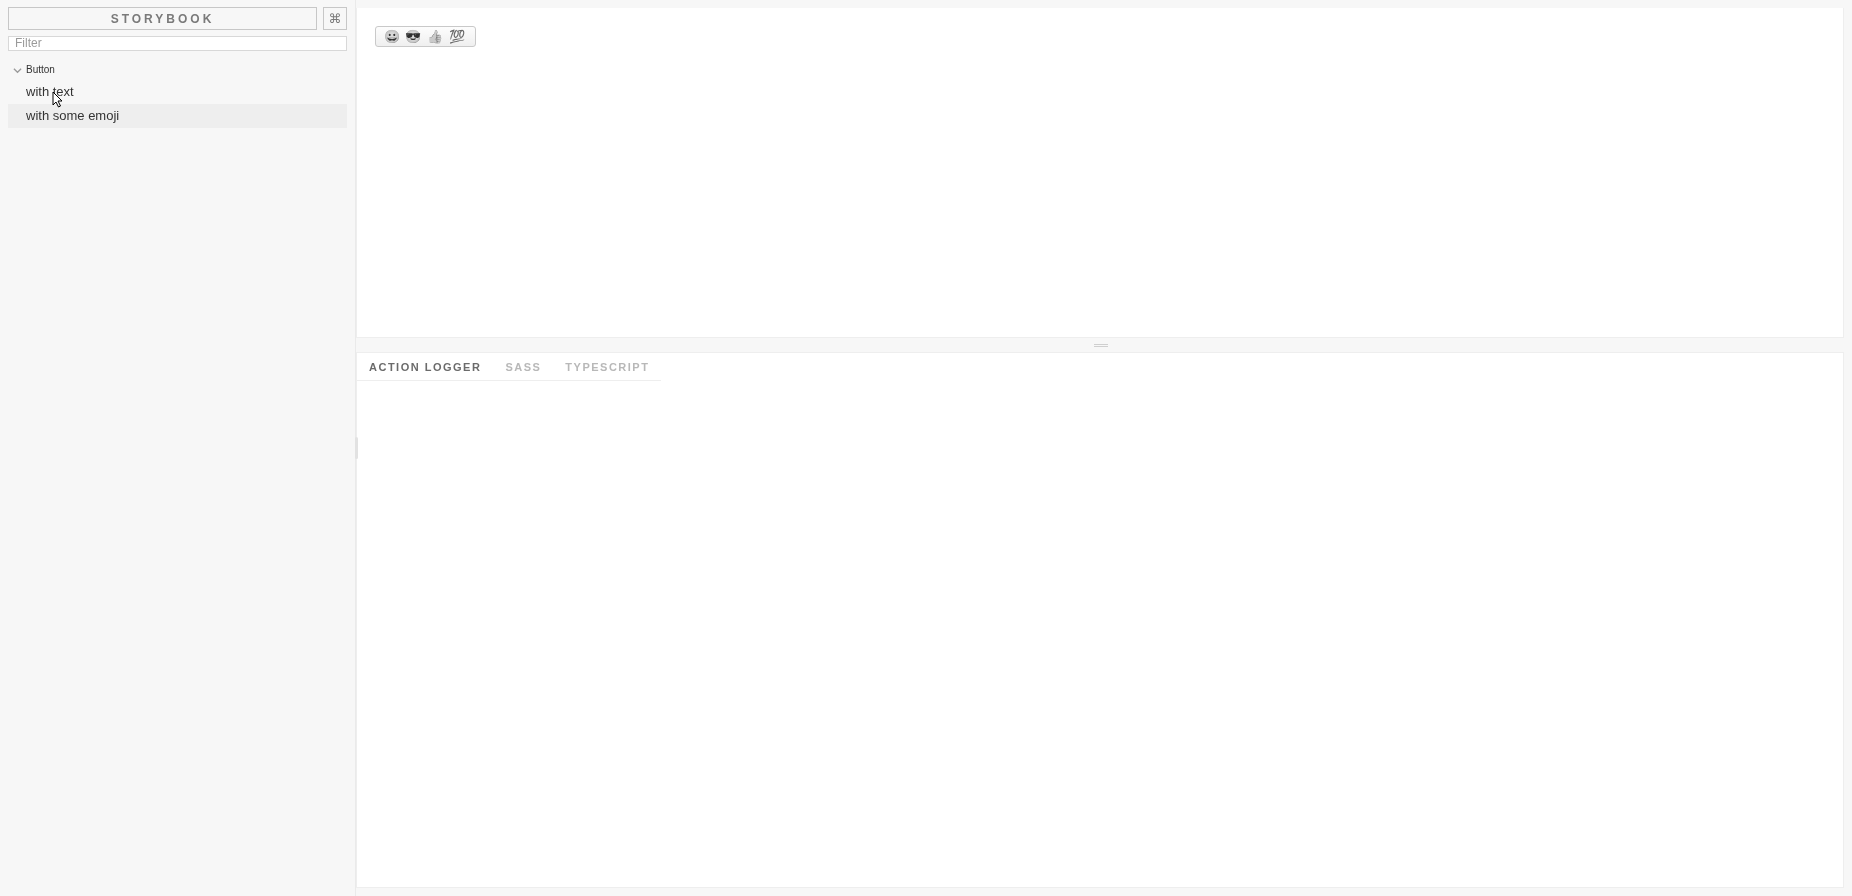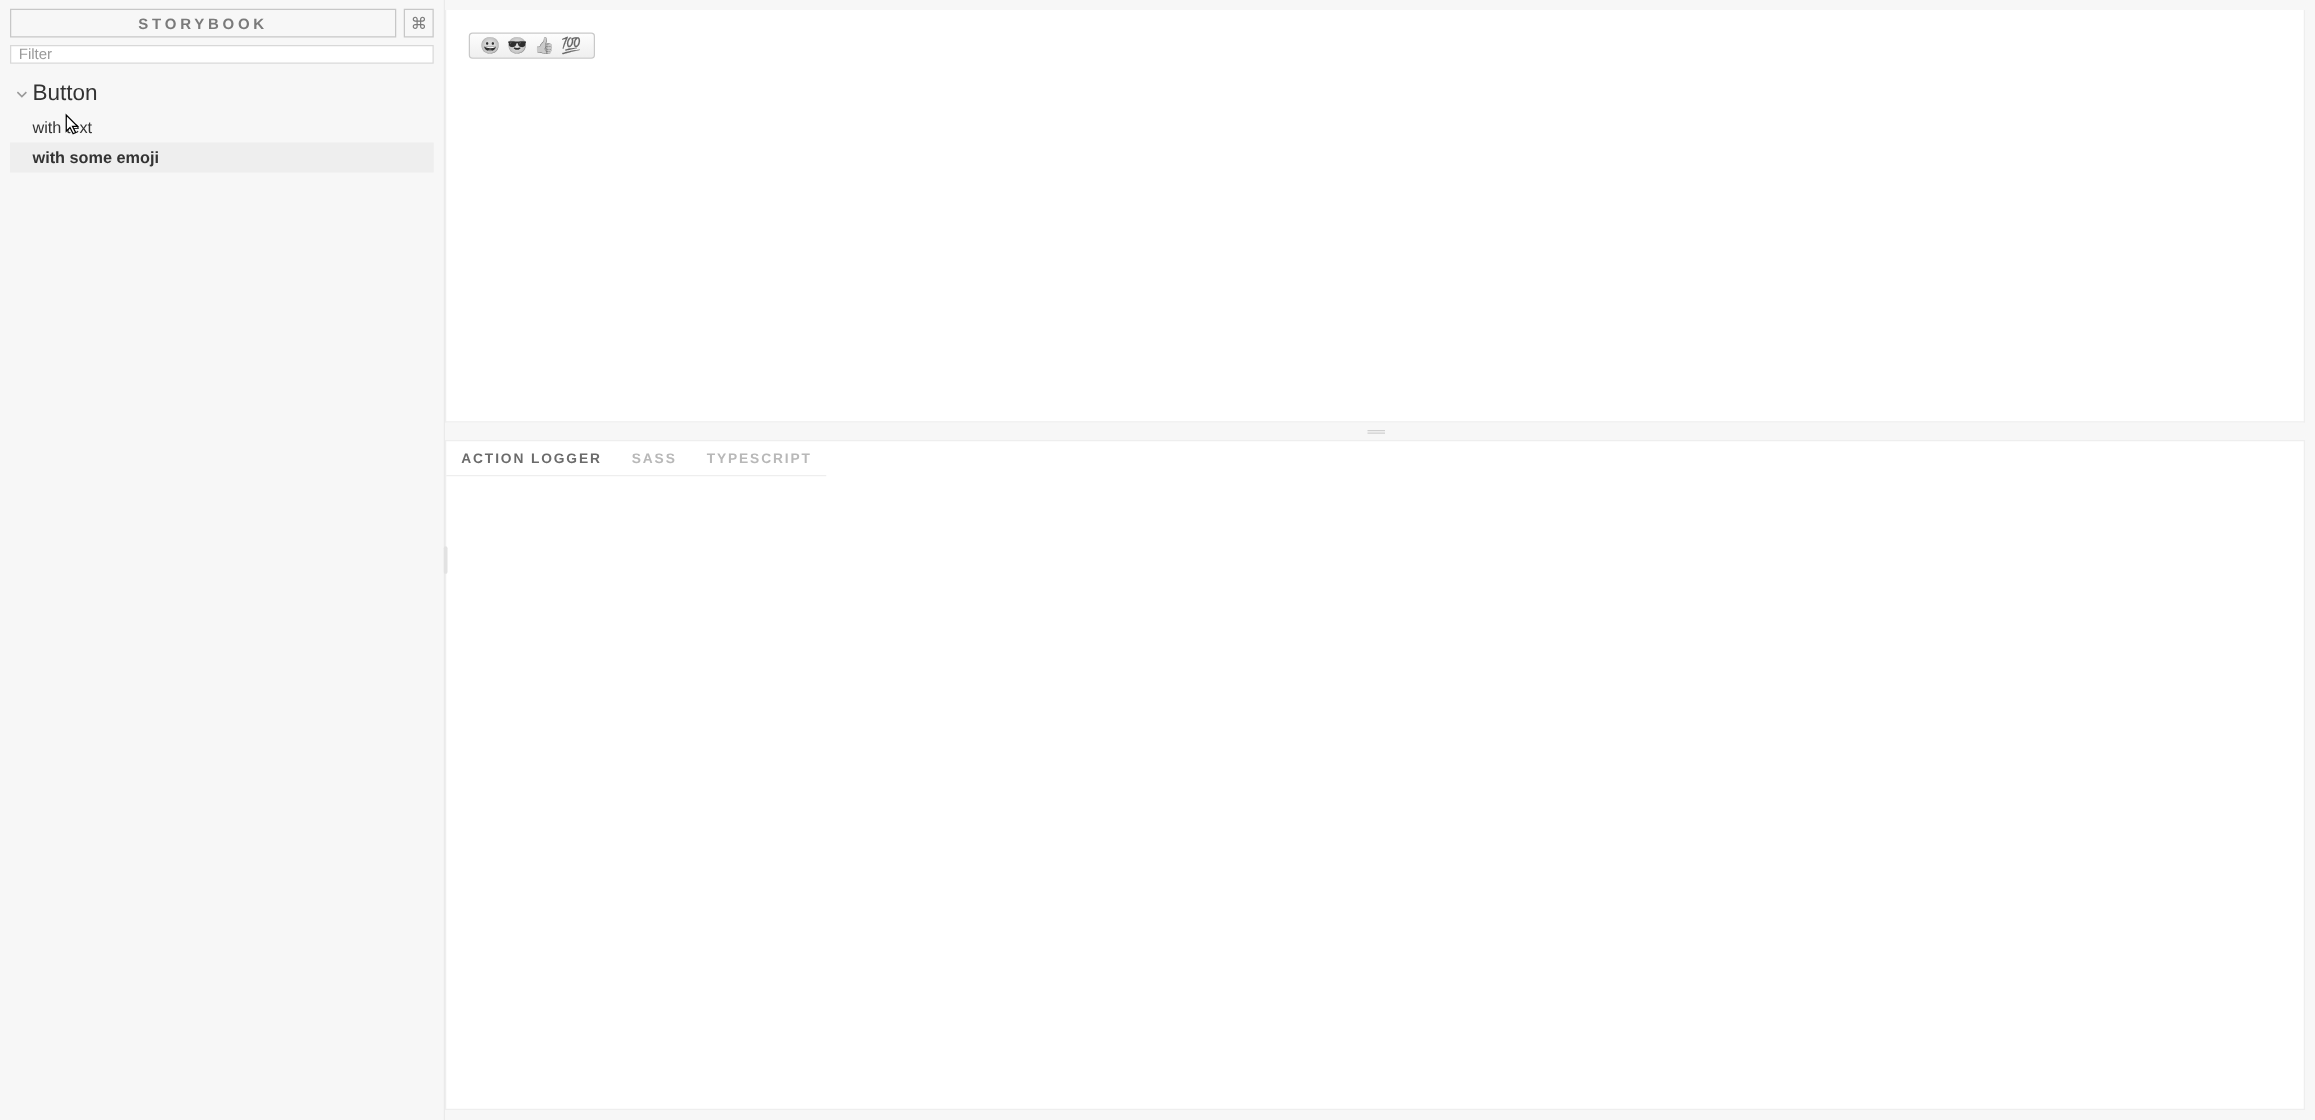--- a/index.html
+++ b/index.html
@@ -54,41 +54,41 @@
   }
   .filter-input::placeholder { color: #9a9a9a; }
 
   .tree { margin-top: 10px; }
   .tree-group-header {
     display: flex;
     align-items: center;
     gap: 4px;
     padding: 3px 4px;
     cursor: pointer;
-    font-size: 18px;
+    font-size: 10px;
     color: #333;
   }
   .chevron-icon {
     width: 10px; height: 10px;
     display: inline-flex; align-items:center; justify-content:center;
     color: #9a9a9a;
     font-size: 10px;
     transform: translateY(1px);
   }
   .tree-stories { margin-top: 2px; }
   .tree-story {
     padding: 3px 6px 3px 18px;
     font-size: 13px;
     cursor: pointer;
     color: #333;
     line-height: 1.4;
   }
   .tree-story.selected {
     background: #eeeeee;
-    font-weight: 700;
+    font-weight: 400;
   }
   .cursor-overlay {
     position: absolute;
     pointer-events: none;
     font-size: 16px;
     color: #000;
   }
 
   .sidebar-resizer {
     position: absolute;

